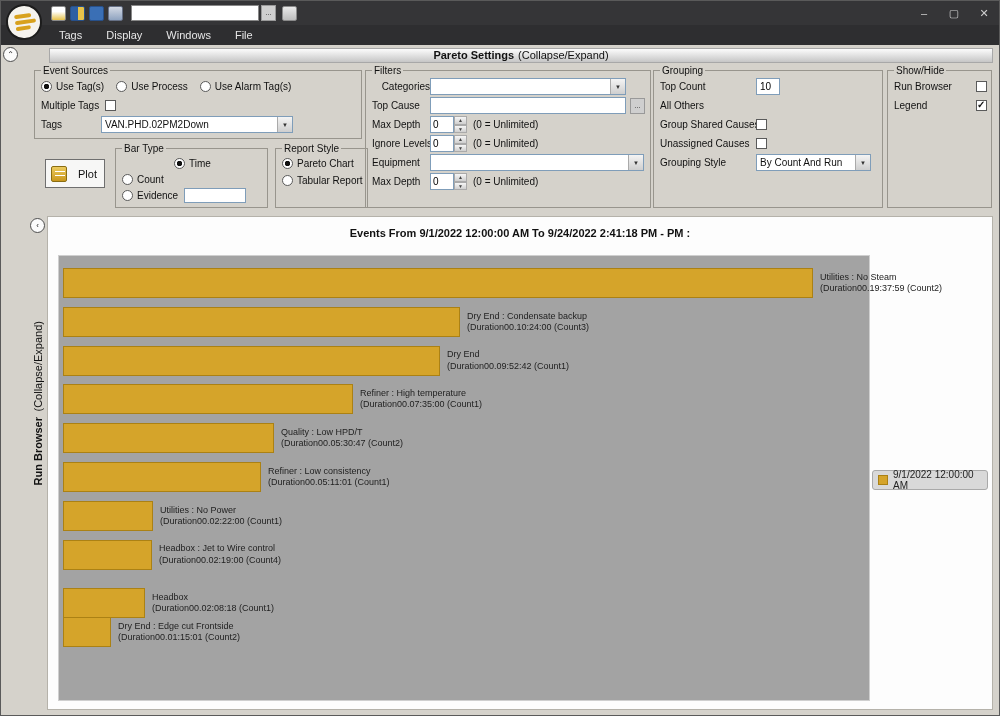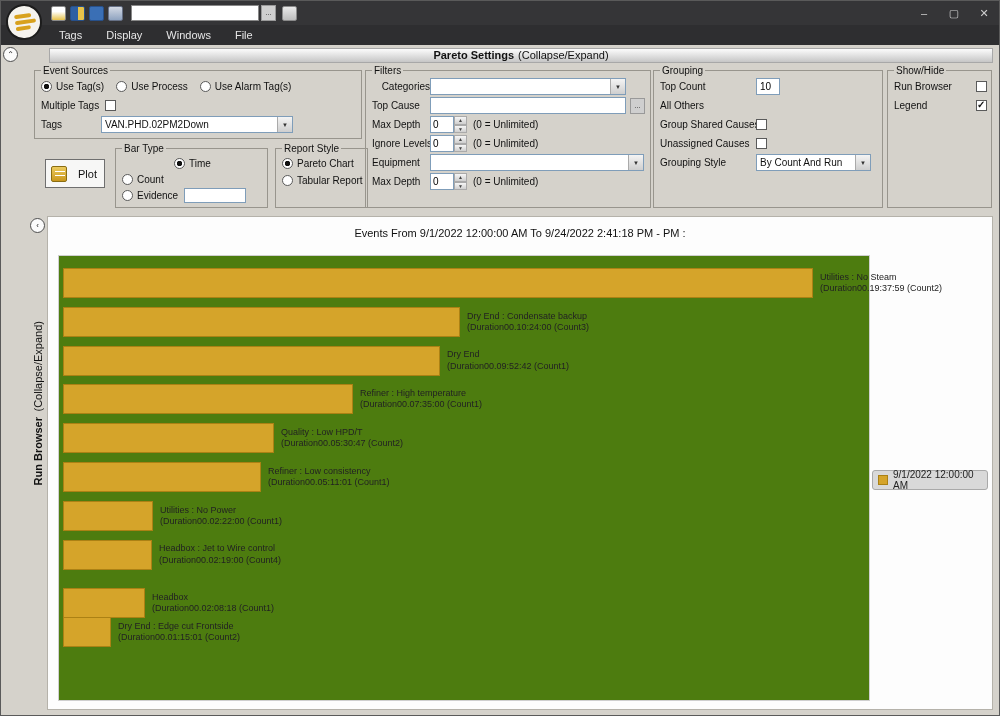--- a/index.html
+++ b/index.html
@@ -56,22 +56,22 @@
   .plot-icon{width:16px;height:16px;background:linear-gradient(#eccb5e,#c9971d);border:1px solid #8a6d12;border-radius:2px;position:relative;}
   .plot-icon::after{content:"";position:absolute;left:3px;top:4px;width:10px;height:1.5px;background:#fff;box-shadow:0 4px 0 #fff;}
 
   
   .vstrip{position:absolute;left:28px;top:171px;width:18px;height:494px;display:flex;flex-direction:column-reverse;align-items:center;justify-content:center;padding-bottom:120px;}
   .vtext-part{writing-mode:vertical-rl;transform:rotate(180deg);font-size:11px;color:#111;white-space:nowrap;}
   .vtext-title{font-weight:bold;margin-top:5px;}
 
   
   .chart-panel{position:absolute;left:46px;top:171px;width:946px;height:494px;background:#fdfdfd;border:1px solid #b5b2aa;}
-  .chart-title{position:absolute;left:0;top:10px;width:100%;text-align:center;font-size:11px;font-weight:normal;color:#111;}
-  .plot-box{position:absolute;left:10px;top:38px;width:812px;height:446px;background:#4d7c0f;border:1px solid #cfcfcf;overflow:visible;}
+  .chart-title{position:absolute;left:0;top:10px;width:100%;text-align:center;font-size:11px;font-weight:bold;color:#111;}
+  .plot-box{position:absolute;left:10px;top:38px;width:812px;height:446px;background:#a3a3a3;border:1px solid #cfcfcf;overflow:visible;}
   .bar-row{position:absolute;left:4px;height:30px;display:flex;align-items:center;}
   .hbar{height:30px;border:1px solid #ab8114;flex:none;}
   .bar-label{margin-left:7px;font-size:9px;line-height:1.25;color:#222;white-space:nowrap;}
   .legend-box{position:absolute;left:824px;top:253px;width:116px;height:20px;background:#d9d9d9;border:1px solid #a9a9a9;border-radius:3px;display:flex;align-items:center;gap:5px;padding:0 5px;font-size:10px;color:#222;}
   .legend-swatch{width:10px;height:10px;border:1px solid #a87f15;flex:none;}
 </style>
 </head>
 <body>
 
 <div id="app">

